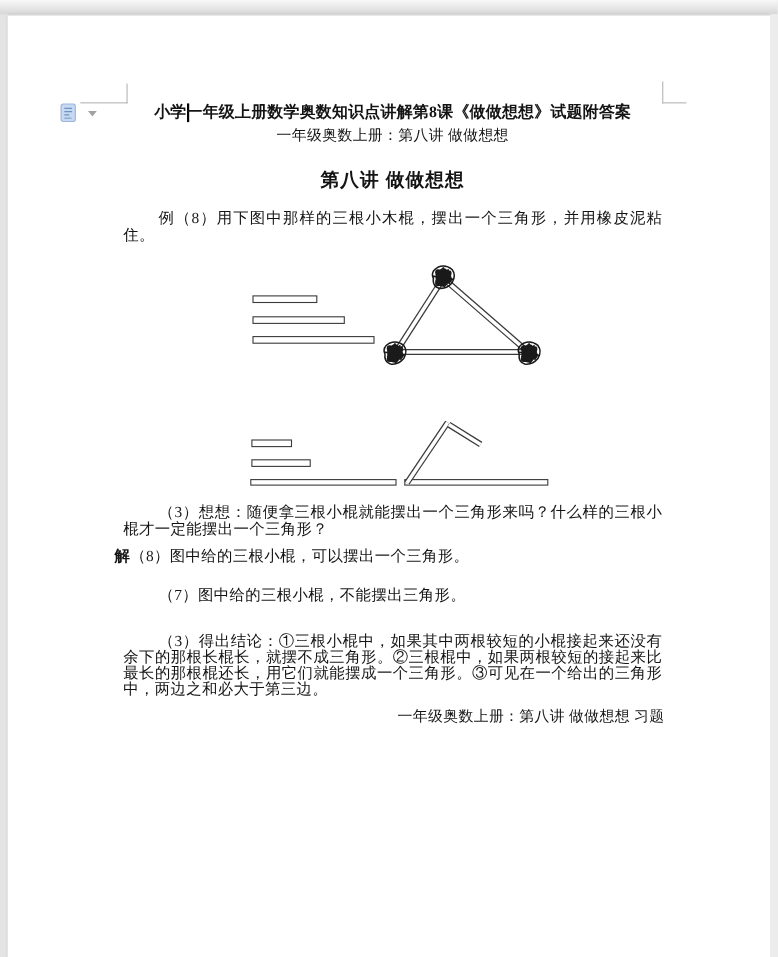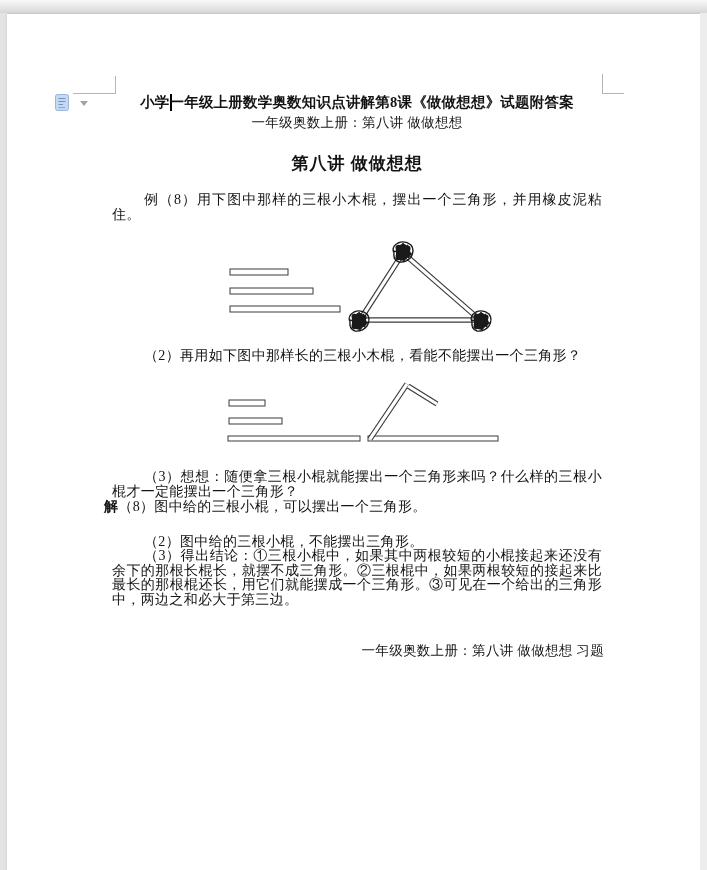--- a/index.html
+++ b/index.html
@@ -30,25 +30,25 @@
   
   .t{position:absolute;color:#141414;}
   .body-text{left:105px;width:490px;font-size:14px;letter-spacing:0.33px;line-height:14.7px;text-align:justify;}
   .indent{text-indent:32px;}
   .center{left:103px;width:494px;text-align:center;}
   .doc-title{top:81px;font-weight:bold;font-size:14.5px;letter-spacing:0.2px;}
   .doc-subtitle{top:102px;font-size:13.5px;}
   .section-heading{top:143px;font-weight:bold;font-size:17px;letter-spacing:1px;}
   .p-example{top:179px;}
   .p-q2{top:335px;}
-  .p-q3{top:456px;}
+  .p-q3{top:446px;}
   .p-sol1{top:486px;margin-left:-8px;}
   .p-sol1 b{font-weight:bold;}
   .p-sol2{top:521px;}
-  .p-sol3{top:535px;}
+  .p-sol3{top:563px;}
   .p-footer{top:630px;font-size:13.5px;text-align:right;}
 
   .cursor{position:absolute;left:163px;top:80px;width:1.5px;height:17px;background:#000;}
 
   .fig{position:absolute;left:210px;}
   .fig1{top:227px;}
   .fig2{top:368px;}
 </style>
 </head>
 <body>
@@ -102,42 +102,41 @@
       <line x1="143" y1="79" x2="263" y2="79" stroke="#3a3a3a" stroke-width="5.5"></line>
       <line x1="186" y1="12" x2="143" y2="79" stroke="#ffffff" stroke-width="3.2"></line>
       <line x1="186" y1="12" x2="263" y2="79" stroke="#ffffff" stroke-width="3.2"></line>
       <line x1="143" y1="79" x2="263" y2="79" stroke="#ffffff" stroke-width="3.2"></line>
     </g>
     <use href="#blob" x="186" y="12"></use>
     <use href="#blob" x="142" y="81"></use>
     <use href="#blob" x="264" y="81"></use>
   </svg>
 
-  <div class="t body-text indent p-q2">（2）再用如下图中那样长的三根小木棍，看能不能摆出一个三角形？</div>
 
   <svg class="fig fig2" width="290" height="67" viewBox="0 0 290 67">
     <rect x="12" y="18" height="6" fill="#fff" stroke="#3a3a3a" width="36"></rect>
     <rect x="12" y="36" height="6" fill="#fff" stroke="#3a3a3a" width="53"></rect>
     <rect x="11" y="54" height="5" fill="#fff" stroke="#3a3a3a" width="132"></rect>
     <g>
       <rect x="151" y="54" height="5" fill="#fff" stroke="#3a3a3a" width="130"></rect>
       <line x1="153" y1="57" x2="190" y2="2" stroke="#3a3a3a" stroke-width="5.5"></line>
       <line x1="153" y1="57" x2="190" y2="2" stroke="#ffffff" stroke-width="3.2"></line>
       <line x1="191" y1="4" x2="220" y2="22" stroke="#3a3a3a" stroke-width="5.5"></line>
       <line x1="191" y1="4" x2="220" y2="22" stroke="#ffffff" stroke-width="3.2"></line>
     </g>
   </svg>
 
   <div class="t body-text indent p-q3">（3）想想：随便拿三根小棍就能摆出一个三角形来吗？什么样的三根小棍才一定能摆出一个三角形？</div>
 
   <div class="t body-text p-sol1">
     <b>解</b><span>（8）图中给的三根小棍，可以摆出一个三角形。</span>
   </div>
 
-  <div class="t body-text indent p-sol2">（2）图中给的三根小棍，不能摆出三角形。</div>
+  <div class="t body-text indent p-sol2">（7）图中给的三根小棍，不能摆出三角形。</div>
 
   <div class="t body-text indent p-sol3">（3）得出结论：①三根小棍中，如果其中两根较短的小棍接起来还没有余下的那根长棍长，就摆不成三角形。②三根棍中，如果两根较短的接起来比最长的那根棍还长，用它们就能摆成一个三角形。③可见在一个给出的三角形中，两边之和必大于第三边。</div>
 
   <div class="t body-text center p-footer">一年级奥数上册：第八讲 做做想想 习题</div>
 
 </div>
 
 <div class="right-strip"></div>
 
 </body></html>

